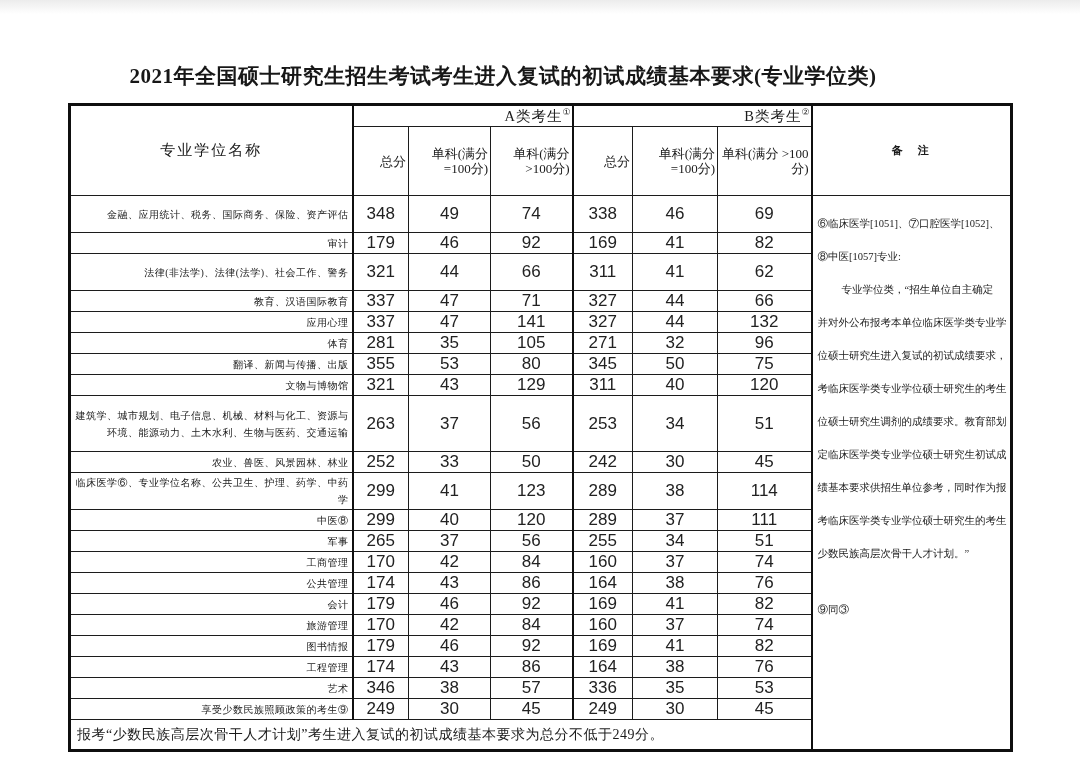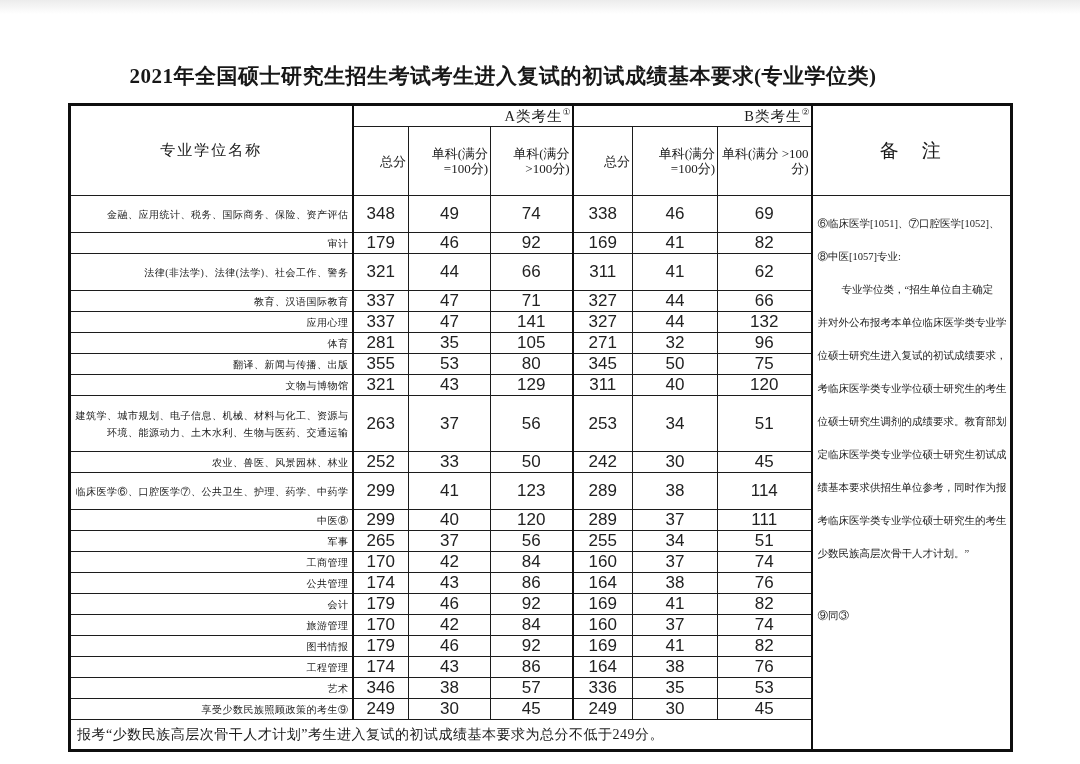--- a/index.html
+++ b/index.html
@@ -33,21 +33,21 @@
   }
   .thickL { border-left: 2px solid #0f0f0f !important; }
 
   
   tr.ghead { height: 22px; }
   tr.shead { height: 35px; }
   th.name-h { font-size: 15px; letter-spacing: 2px; }
   th.group-h { font-size: 14.5px; letter-spacing: 1px; text-align: right; }
   th.group-h sup { font-size: 9px; }
   th.sub-h { font-size: 13px; line-height: 15px; text-align: right; padding: 19px 2px; }
-  th.remarks-h { font-size: 19px; letter-spacing: 2px; }
+  th.remarks-h { font-size: 11px; letter-spacing: 2px; font-weight: bold; }
 
   
   tr.h1 { height: 20px; }
   tr.h2 { height: 37px; }
   tr.h3 { height: 56px; margin-left: 20px; }
   td.name-c {
     text-align: right; vertical-align: middle;
     font-size: 10px; line-height: 17px;
     padding: 1px 3px 1px 4px; letter-spacing: 0.5px;
   }
@@ -59,21 +59,21 @@
 
   
   td.remarks-c {
     vertical-align: top;
     padding: 20px 3px 0 5px;
     font-size: 10.5px; line-height: 15px;
     letter-spacing: 0px; color: #1b1b1b;
   }
   .remark-line { height: 33px; white-space: nowrap; overflow: visible; }
   .remark-line.indent { padding-left: 24px; }
-  .remark-line.gap { margin-top: 29px; }
+  .remark-line.gap { margin-top: 23px; }
 
   
   tr.frow { height: 31px; }
   td.footer-c {
     font-size: 14px; text-align: left; vertical-align: middle;
     padding: 0 6px; letter-spacing: 0.5px;
   }
 </style>
 </head>
 <body>
@@ -208,21 +208,21 @@
         <tr class="h1">
           <td class="name-c">农业、兽医、风景园林、林业</td>
           <td class="score-c thickL">252</td>
           <td class="score-c">33</td>
           <td class="score-c">50</td>
           <td class="score-c thickL">242</td>
           <td class="score-c">30</td>
           <td class="score-c">45</td>
         </tr>
         <tr class="h2">
-          <td class="name-c">临床医学⑥、口腔医学⑦、公共卫生、护理、药学、中药学</td>
+          <td class="name-c">临床医学⑥、专业学位名称、公共卫生、护理、药学、中药学</td>
           <td class="score-c thickL">299</td>
           <td class="score-c">41</td>
           <td class="score-c">123</td>
           <td class="score-c thickL">289</td>
           <td class="score-c">38</td>
           <td class="score-c">114</td>
         </tr>
         <tr class="h1">
           <td class="name-c">中医⑧</td>
           <td class="score-c thickL">299</td>

